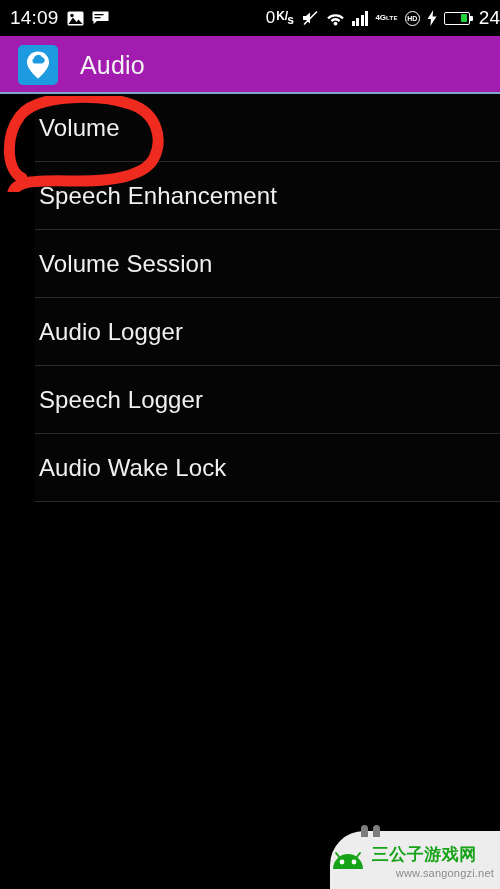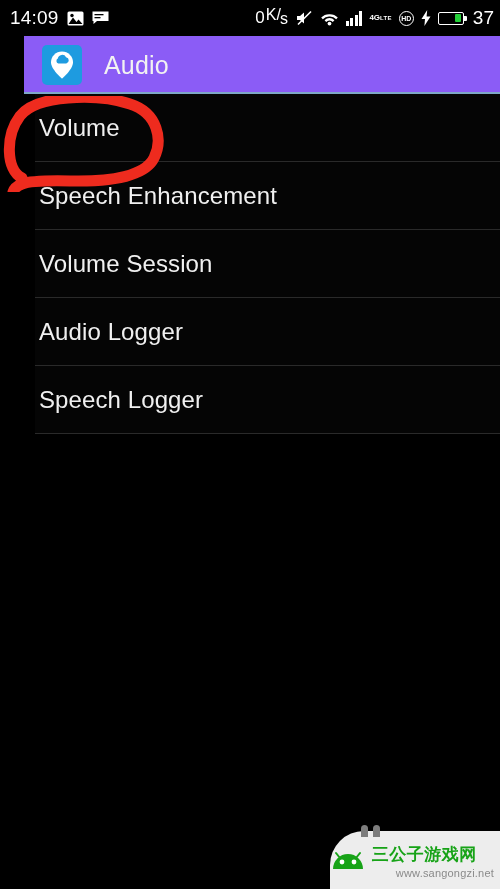--- a/index.html
+++ b/index.html
@@ -17,21 +17,21 @@
     position: relative;
   }
 
   
   .status-bar {
     height: 36px;
     width: 100%;
     background: #000000;
     display: flex;
     align-items: center;
-    padding: 0 6px 0 10px;
+    padding: 0 0 0 10px;
     position: relative;
   }
   .status-left {
     display: flex;
     align-items: center;
     gap: 8px;
   }
   .status-clock {
     font-size: 19px;
     letter-spacing: 0.2px;
@@ -45,24 +45,25 @@
     gap: 7px;
   }
   .net-speed {
     font-size: 17px;
     color: #ffffff;
     display: flex;
     align-items: baseline;
     gap: 1px;
   }
   .net-speed .unit {
-    font-size: 16px;
+    font-size: 12px;
     line-height: 1;
     position: relative;
     top: -3px;
+    font-weight: bold;
   }
   .net-speed .unit .u-den { position: relative; top: 4px; left: -1px;}
   .batt-pct {
     font-size: 19px;
     color: #ffffff;
     margin-left: 2px;
   }
   .sicon { display: inline-flex; align-items: center; }
 
   
@@ -99,23 +100,22 @@
     width: 2.5px; height: 5px; background: #ffffff; border-radius: 0 1px 1px 0;
   }
   .batt .fill { height: 100%; width: 30%; background: #25d13a; border-radius: 1px; }
 
   
   .app-header {
     height: 58px;
     display: flex;
     align-items: center;
     padding-left: 18px;
-    background: #8b5cf6;
-    position: relative;
-    margin-left: 24px;
+    background: #a21caf;
+    position: relative;
   }
   .app-icon {
     width: 40px; height: 40px;
     background: #1e9be0;
     border-radius: 5px;
     display: flex; align-items: center; justify-content: center;
     flex: 0 0 auto;
   }
   .app-title {
     font-size: 25px;
@@ -286,21 +286,21 @@
     <span class="sicon">
       <svg width="10" height="16" viewBox="0 0 10 16">
         <path d="M6.2 0 L0.5 9 H4 L3.4 16 L9.5 6.5 H5.6 Z" fill="#ffffff"></path>
       </svg>
     </span>
 
     <span class="batt">
       <span class="fill"></span>
     </span>
 
-    <span class="batt-pct">37</span>
+    <span class="batt-pct">24</span>
   </div>
 </div>
 
 <div class="app-header">
   <div class="app-icon">
     <svg width="28" height="30" viewBox="0 0 28 30">
       <path d="M14 1.5 C7.9 1.5 3 6.3 3 12.2 C3 19.5 14 28.5 14 28.5 C14 28.5 25 19.5 25 12.2 C25 6.3 20.1 1.5 14 1.5 Z" fill="#ffffff"></path>
       <path d="M18.3 13.4 a3.1 3.1 0 0 0 -0.2 -6.1 a4.4 4.4 0 0 0 -8.3 1.3 a2.6 2.6 0 0 0 0.5 4.8 Z" fill="#1e9be0"></path>
     </svg>
   </div>
@@ -316,20 +316,23 @@
     <span class="list-item-label">Speech Enhancement</span>
   </div>
   <div class="list-item">
     <span class="list-item-label">Volume Session</span>
   </div>
   <div class="list-item">
     <span class="list-item-label">Audio Logger</span>
   </div>
   <div class="list-item">
     <span class="list-item-label">Speech Logger</span>
+  </div>
+  <div class="list-item">
+    <span class="list-item-label">Audio Wake Lock</span>
   </div>
 </div>
 
 <div class="annotation">
   <svg width="175" height="96" viewBox="0 0 175 96">
     <path d="M22 82 C6 74 5 40 20 20 C36 -1 96 -3 130 8 C158 17 163 44 154 62 C145 80 112 86 70 85 C48 84.5 30 85 22 88 C17 90 14 93 13 96" fill="none" stroke="#ee2b1e" stroke-width="11" stroke-linecap="round" stroke-linejoin="round"></path>
   </svg>
 </div>
 
 <div class="watermark">

